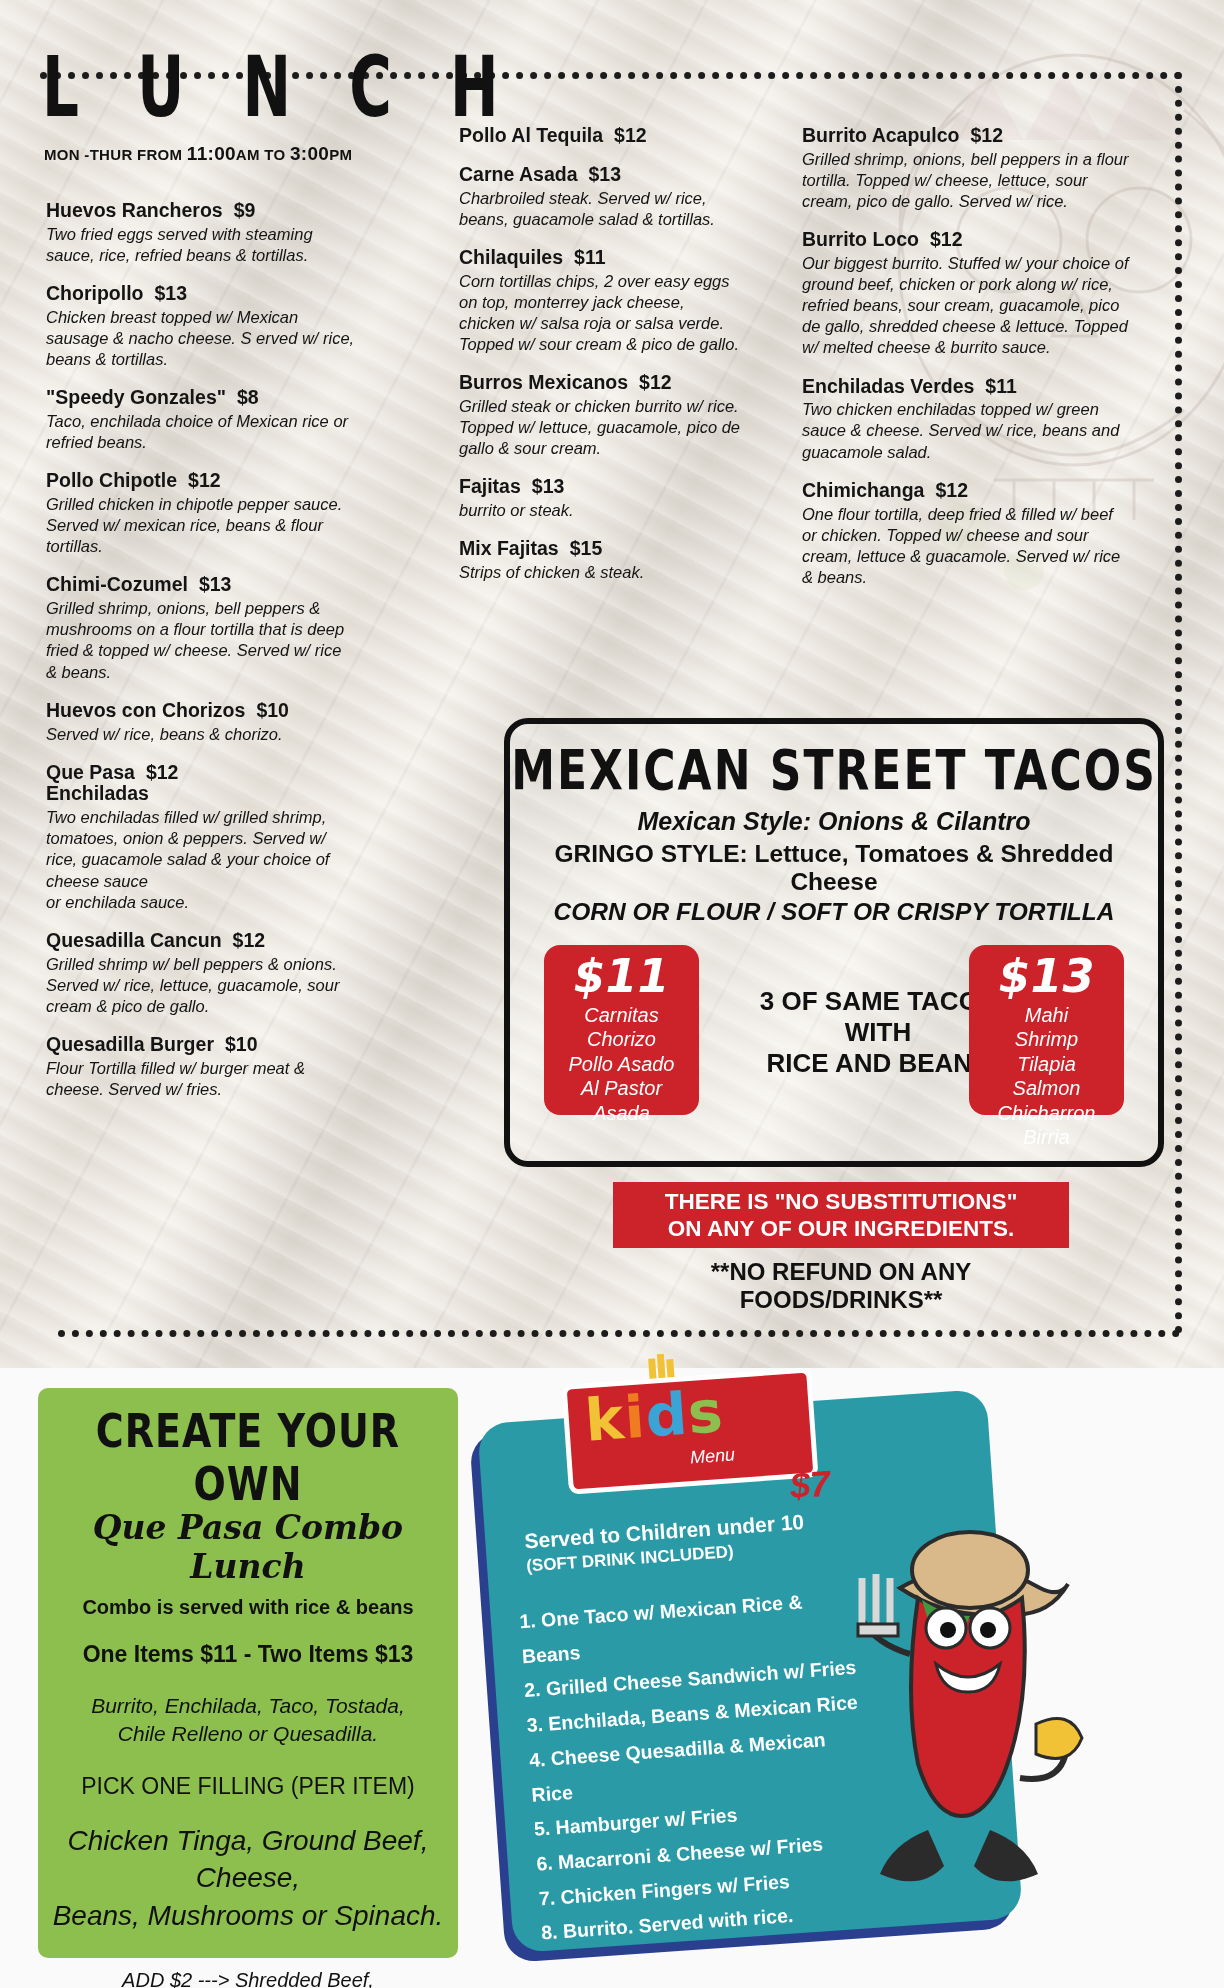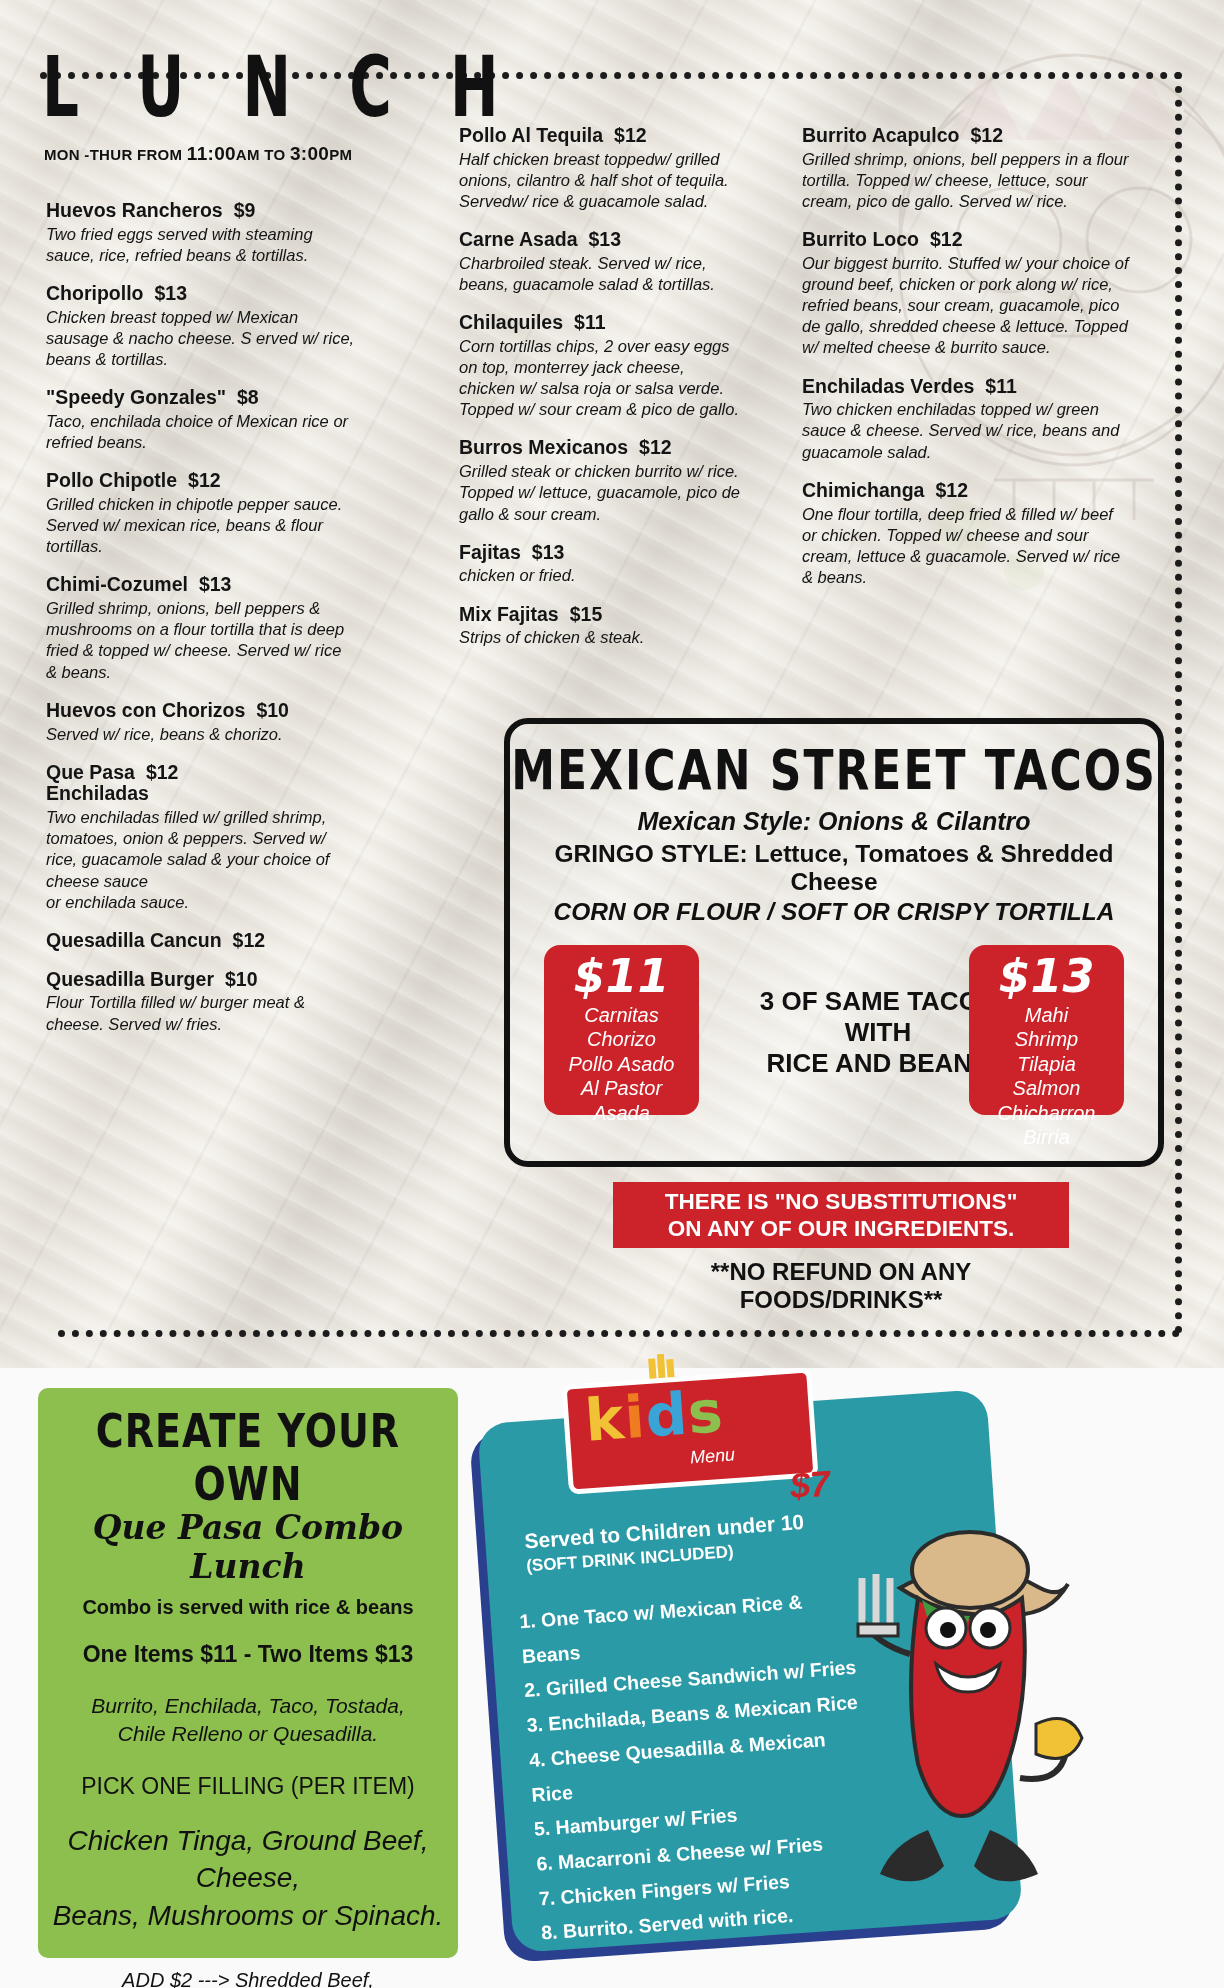--- a/index.html
+++ b/index.html
@@ -266,46 +266,46 @@
           <div class="item-head"><span>Huevos con Chorizos</span><span class="price">$10</span></div>
           <div class="item-desc">Served w/ rice, beans &amp; chorizo.</div>
         </div>
         <div class="item">
           <div class="item-head"><span>Que Pasa</span><span class="price">$12</span></div>
           <div class="item-head">Enchiladas</div>
           <div class="item-desc">Two  enchiladas filled w/ grilled shrimp, tomatoes, onion &amp; peppers. Served w/ rice, guacamole salad &amp; your choice of cheese sauce<br>or enchilada sauce.</div>
         </div>
         <div class="item">
           <div class="item-head"><span>Quesadilla Cancun</span><span class="price">$12</span></div>
+          <div class="item-desc">Grilled shrimp w/ bell peppers &amp; onions. Served w/ rice, lettuce, guacamole, sour cream &amp; pico de gallo.</div>
         </div>
         <div class="item">
           <div class="item-head"><span>Quesadilla Burger</span><span class="price">$10</span></div>
           <div class="item-desc">Flour Tortilla filled w/ burger meat &amp; cheese. Served w/ fries.</div>
         </div>
       </div>
     <div class="col col2">
         <div class="item">
           <div class="item-head"><span>Pollo Al Tequila</span><span class="price">$12</span></div>
-          <div class="item-desc">Half chicken breast toppedw/ grilled onions, cilantro &amp; half shot of tequila. Servedw/ rice &amp; guacamole salad.</div>
         </div>
         <div class="item">
           <div class="item-head"><span>Carne Asada</span><span class="price">$13</span></div>
           <div class="item-desc">Charbroiled steak. Served w/ rice, beans,  guacamole salad &amp; tortillas.</div>
         </div>
         <div class="item">
           <div class="item-head"><span>Chilaquiles</span><span class="price">$11</span></div>
           <div class="item-desc">Corn tortillas chips, 2 over easy eggs on top, monterrey jack cheese, chicken w/ salsa roja or salsa verde. Topped w/ sour cream &amp; pico de gallo.</div>
         </div>
         <div class="item">
           <div class="item-head"><span>Burros Mexicanos</span><span class="price">$12</span></div>
           <div class="item-desc">Grilled steak or chicken burrito w/ rice. Topped w/ lettuce, guacamole, pico de gallo &amp; sour cream.</div>
         </div>
         <div class="item">
           <div class="item-head"><span>Fajitas</span><span class="price">$13</span></div>
-          <div class="item-desc">chicken or fried.</div>
+          <div class="item-desc">burrito or steak.</div>
         </div>
         <div class="item">
           <div class="item-head"><span>Mix Fajitas</span><span class="price">$15</span></div>
           <div class="item-desc">Strips of chicken &amp; steak.</div>
         </div>
       </div>
     <div class="col col3">
         <div class="item">
           <div class="item-head"><span>Burrito Acapulco</span><span class="price">$12</span></div>
           <div class="item-desc">Grilled shrimp, onions, bell peppers in a flour tortilla. Topped w/ cheese, lettuce, sour cream, pico de gallo. Served w/ rice.</div>

